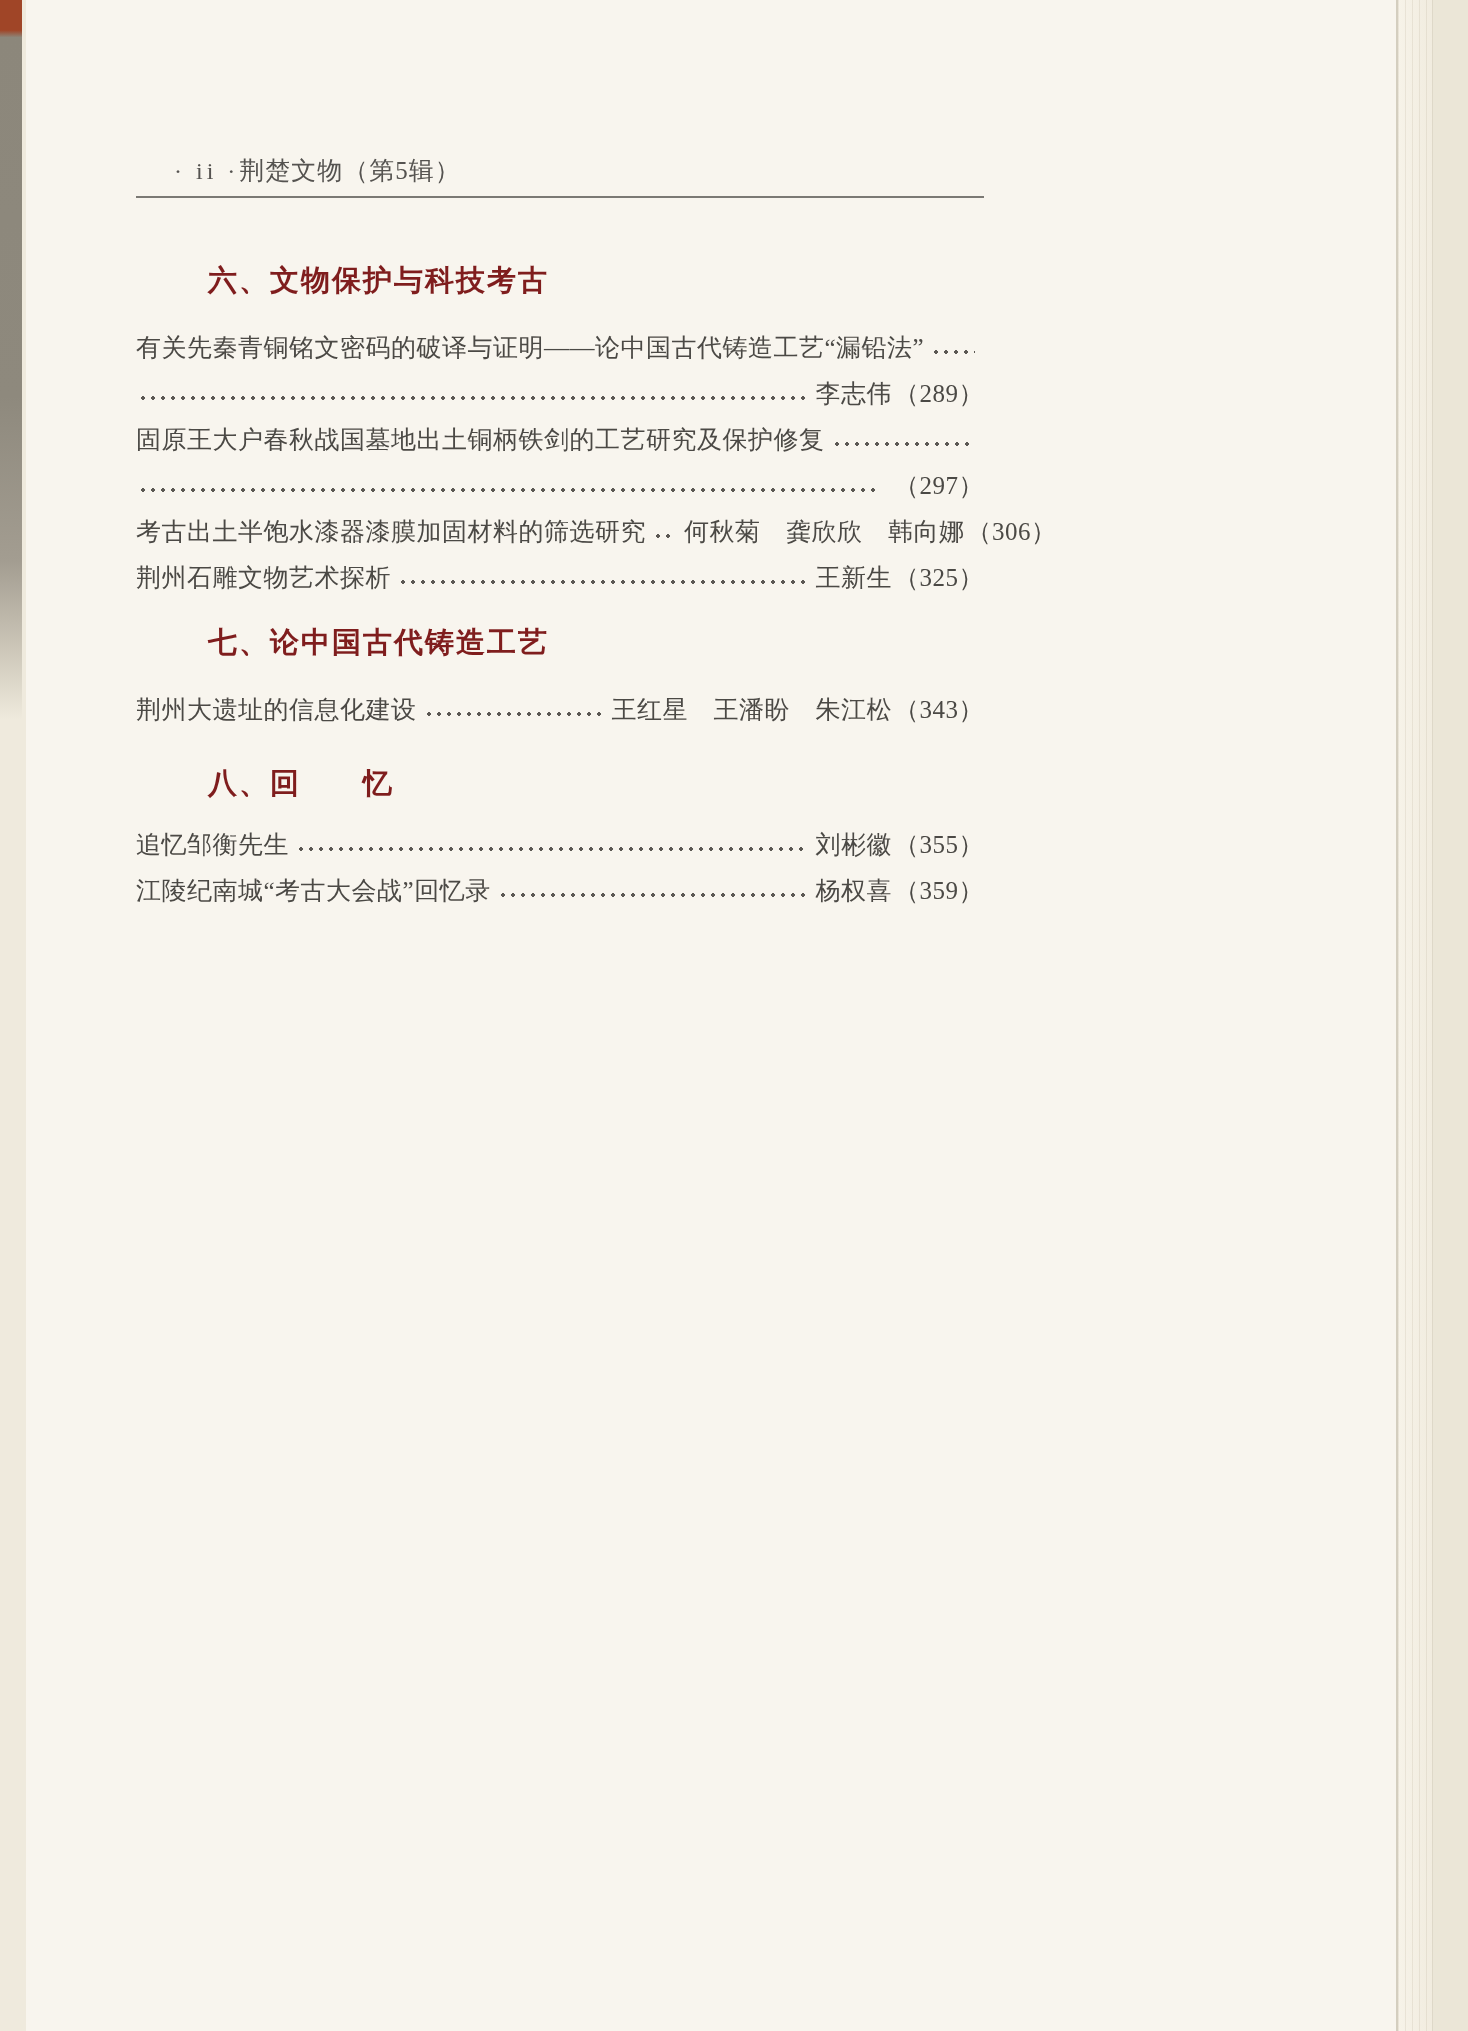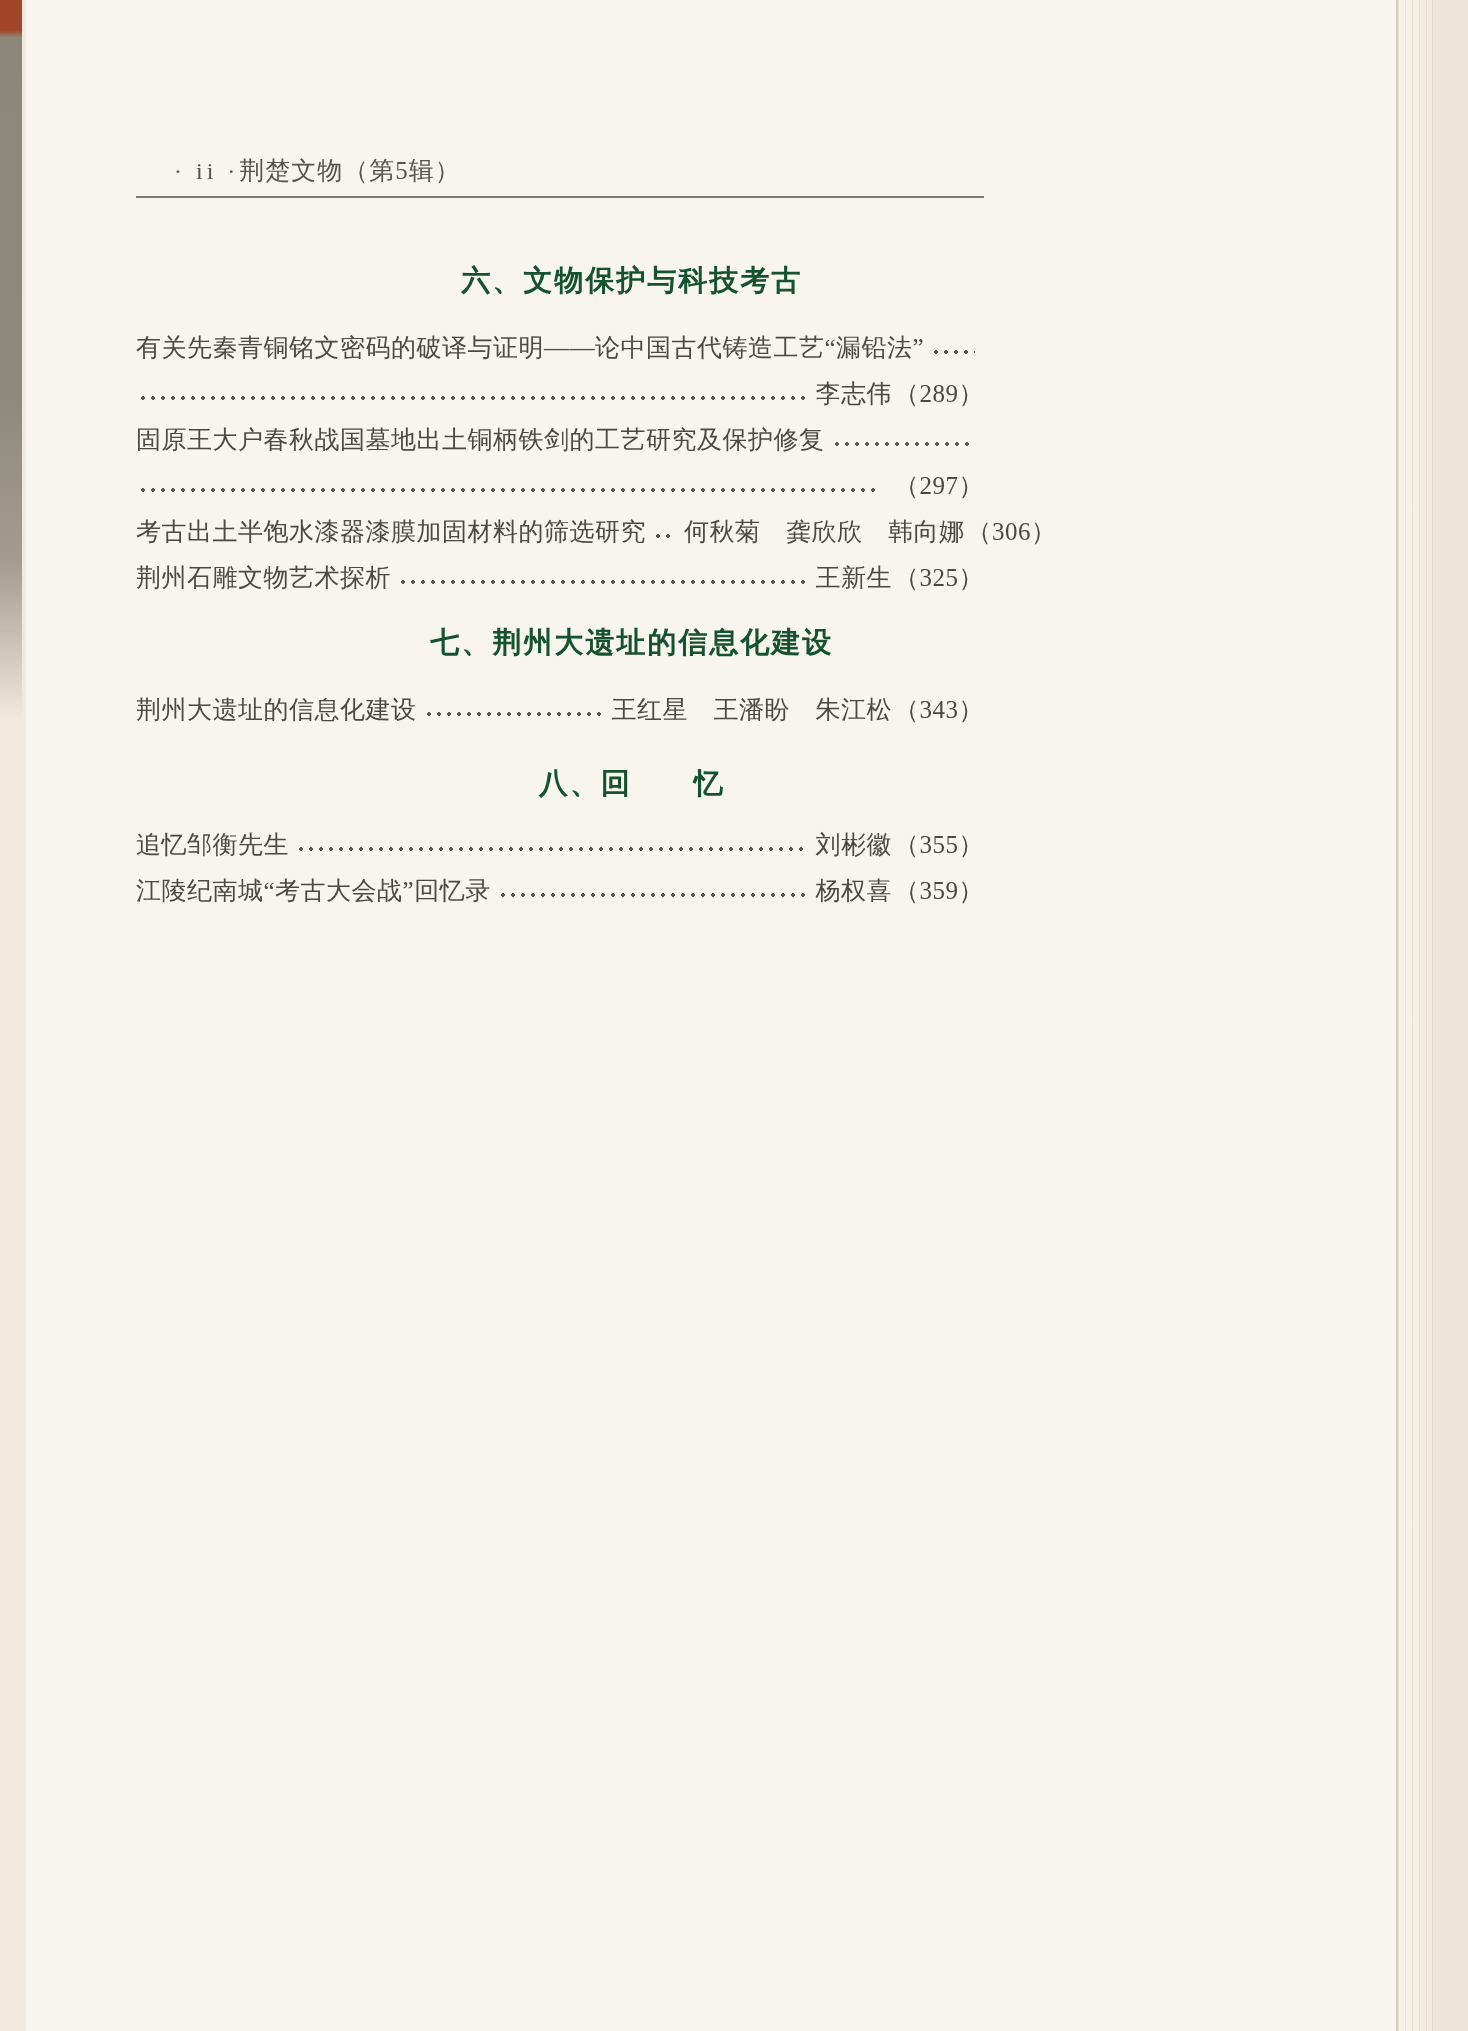--- a/index.html
+++ b/index.html
@@ -55,22 +55,22 @@
   .book-title{font-size:25px;letter-spacing:1px;white-space:pre;}
   .header-rule{
     margin-top:10px;height:0;
     border-top:2px solid #7b7974;
   }
 
   .section-heading{
     font-family:"Liberation Sans", sans-serif;
     font-weight:bold;
     font-size:29px;line-height:36px;
-    color:#14532d;
-    text-align:center;
+    color:#7f1d1d;
+    text-align:left;
     position:relative;left:72px;
     letter-spacing:2px;
     white-space:pre;
   }
   .mt-h6{margin-top:64px;}
   .mt-h7{margin-top:23px;}
   .mt-h8{margin-top:32px;}
   .mt-b1{margin-top:27px;}
   .mt-b2{margin-top:27px;}
   .mt-b3{margin-top:21px;}
@@ -147,21 +147,21 @@
       </div>
 
       <div class="toc-line">
         <span class="toc-title">荆州石雕文物艺术探析</span>
         <span class="leader"></span>
         <span class="toc-authors">王新生</span>
         <span class="toc-page">（325）</span>
       </div>
     </div>
 
-    <div class="section-heading mt-h7">七、荆州大遗址的信息化建设</div>
+    <div class="section-heading mt-h7">七、论中国古代铸造工艺</div>
 
     <div class="mt-b2">
       <div class="toc-line">
         <span class="toc-title">荆州大遗址的信息化建设</span>
         <span class="leader"></span>
         <span class="toc-authors">王红星　王潘盼　朱江松</span>
         <span class="toc-page">（343）</span>
       </div>
     </div>
 

